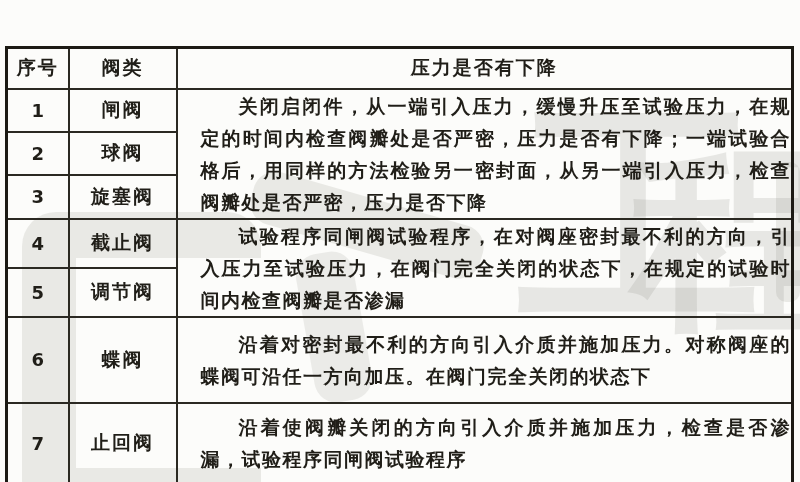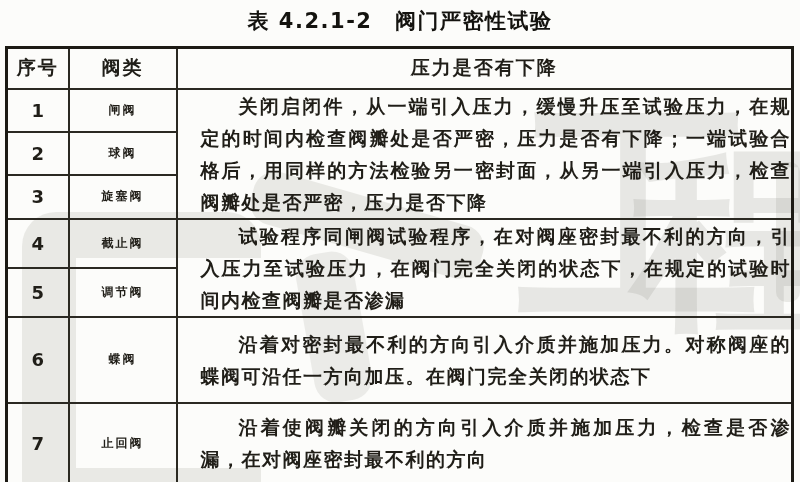--- a/index.html
+++ b/index.html
@@ -39,21 +39,21 @@
     color:#201e18;
     background:transparent;
   }
   table.valve-table{border:3px solid #1c1a14;}
   tr.hdr{height:41px;}
   tr.r-std{height:43px;}
   tr.r-6{height:86px;}
   tr.r-7{height:82px;}
   th.hcell{font-size:19px;text-align:center;vertical-align:middle;letter-spacing:2px;}
   td.num{font-size:18px;text-align:center;vertical-align:middle;}
-  td.valve{font-size:12px;text-align:center;vertical-align:middle;letter-spacing:2px;}
+  td.valve{font-size:19px;text-align:center;vertical-align:middle;letter-spacing:2px;}
   td.method{
     font-size:19px;
     line-height:32px;
     text-align:justify;
     vertical-align:middle;
     padding:3px 9px 3px 10px;
     letter-spacing:1.5px;
   }
   td.method .para{text-indent:2em;margin:0;padding-left:23px;}
 
@@ -99,21 +99,20 @@
 
   <div class="watermark">
     <div class="wm wm-bracket"></div>
     <div class="wm wm-bar1"></div>
     <div class="wm wm-bar2"></div>
     <div class="wm wm-glyph wm-gong">工</div>
     <div class="wm wm-glyph wm-cheng">程</div>
     <div class="wm wm-edge"></div>
   </div>
 
-  <div class="doc-title">表 4.2.1-2　阀门严密性试验</div>
 
   <table class="valve-table">
     <colgroup>
         <col class="c1">
         <col class="c2">
         <col class="c3">
       </colgroup>
 
     <tbody>
         <tr class="hdr">
@@ -155,19 +154,19 @@
       <td class="valve">蝶阀</td>
       <td class="method">
         <p class="para">沿着对密封最不利的方向引入介质并施加压力。对称阀座的蝶阀可沿任一方向加压。在阀门完全关闭的状态下</p>
       </td>
     </tr>
 
     <tr class="r-7">
       <td class="num">7</td>
       <td class="valve">止回阀</td>
       <td class="method">
-        <p class="para">沿着使阀瓣关闭的方向引入介质并施加压力，检查是否渗漏，在对阀座密封最不利的方向</p>
+        <p class="para">沿着使阀瓣关闭的方向引入介质并施加压力，检查是否渗漏，试验程序同闸阀试验程序</p>
       </td>
     </tr>
   </tbody>
     </table>
 
 </div>
 
 </body></html>

